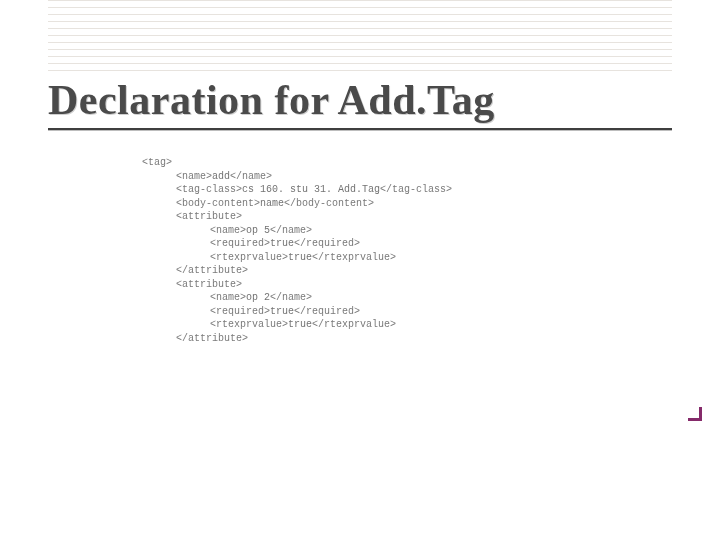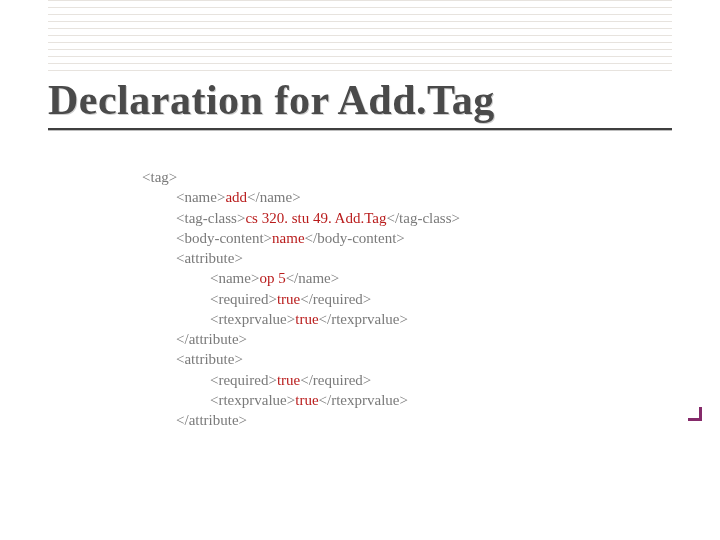--- a/index.html
+++ b/index.html
@@ -43,32 +43,32 @@
     line-height: 1.05;
   }
   .title-underline {
     height: 0;
     border-top: 2px solid #3f3f3f;
     box-shadow: 0 1px 0 #bdbdbd;
   }
   .codeblock {
     position: absolute;
     left: 142px;
-    top: 167px;
-    font-family: Liberation Serif, serif;
-    font-size: 15px;
+    top: 156px;
+    font-family: Liberation Mono, monospace;
+    font-size: 10px;
     line-height: 1.35;
     color: #111;
     white-space: nowrap;
   }
   .ln { display: block; }
   .ind1 { padding-left: 34px; }
   .ind2 { padding-left: 68px; }
   .tagc { color: #7a7a7a; }
-  .val  { color: #b91c1c; }
+  .val  { color: #737373; }
   .corner {
     position: absolute;
     right: 18px;
     bottom: 14px;
     width: 18px;
     height: 18px;
   }
   .corner::before,
   .corner::after {
     content: "";
@@ -100,36 +100,37 @@
   <div class="title-wrap">
     <h1 class="title">Declaration for Add.Tag</h1>
     <div class="title-underline"></div>
   </div>
 
   <div class="codeblock">
     <span class="ln"><span class="tagc">&lt;tag&gt;</span></span>
 
     <span class="ln ind1"><span class="tagc">&lt;name&gt;</span><span class="val">add</span><span class="tagc">&lt;/name&gt;</span></span>
 
-    <span class="ln ind1"><span class="tagc">&lt;tag-class&gt;</span><span class="val">cs 320. stu 49. Add.Tag</span><span class="tagc">&lt;/tag-class&gt;</span></span>
+    <span class="ln ind1"><span class="tagc">&lt;tag-class&gt;</span><span class="val">cs 160. stu 31. Add.Tag</span><span class="tagc">&lt;/tag-class&gt;</span></span>
 
     <span class="ln ind1"><span class="tagc">&lt;body-content&gt;</span><span class="val">name</span><span class="tagc">&lt;/body-content&gt;</span></span>
 
     <span class="ln ind1"><span class="tagc">&lt;attribute&gt;</span></span>
 
     <span class="ln ind2"><span class="tagc">&lt;name&gt;</span><span class="val">op 5</span><span class="tagc">&lt;/name&gt;</span></span>
 
     <span class="ln ind2"><span class="tagc">&lt;required&gt;</span><span class="val">true</span><span class="tagc">&lt;/required&gt;</span></span>
 
     <span class="ln ind2"><span class="tagc">&lt;rtexprvalue&gt;</span><span class="val">true</span><span class="tagc">&lt;/rtexprvalue&gt;</span></span>
 
     <span class="ln ind1"><span class="tagc">&lt;/attribute&gt;</span></span>
 
     <span class="ln ind1"><span class="tagc">&lt;attribute&gt;</span></span>
 
+    <span class="ln ind2"><span class="tagc">&lt;name&gt;</span><span class="val">op 2</span><span class="tagc">&lt;/name&gt;</span></span>
 
     <span class="ln ind2"><span class="tagc">&lt;required&gt;</span><span class="val">true</span><span class="tagc">&lt;/required&gt;</span></span>
 
     <span class="ln ind2"><span class="tagc">&lt;rtexprvalue&gt;</span><span class="val">true</span><span class="tagc">&lt;/rtexprvalue&gt;</span></span>
 
     <span class="ln ind1"><span class="tagc">&lt;/attribute&gt;</span></span>
 
   </div>
 
   <div class="corner"></div>

